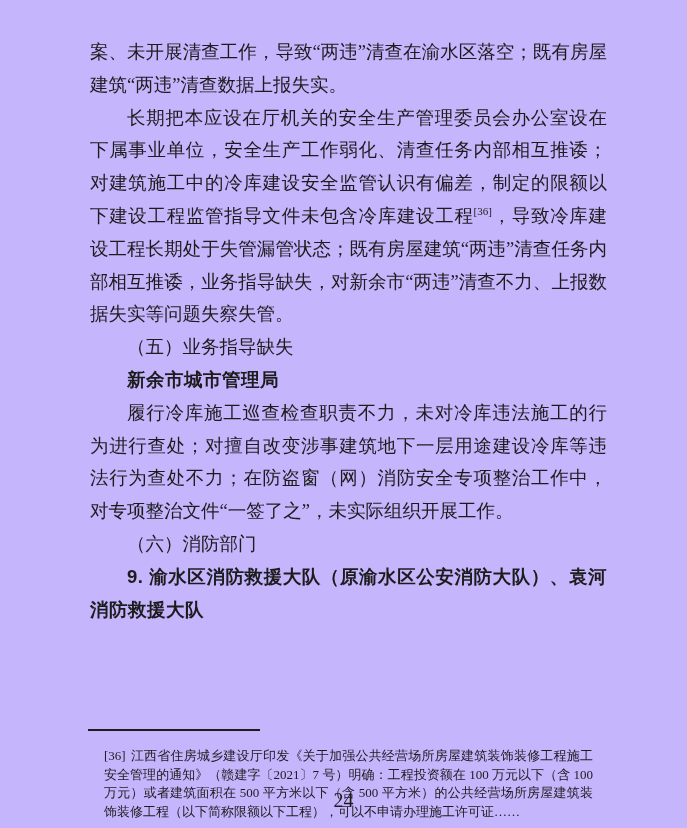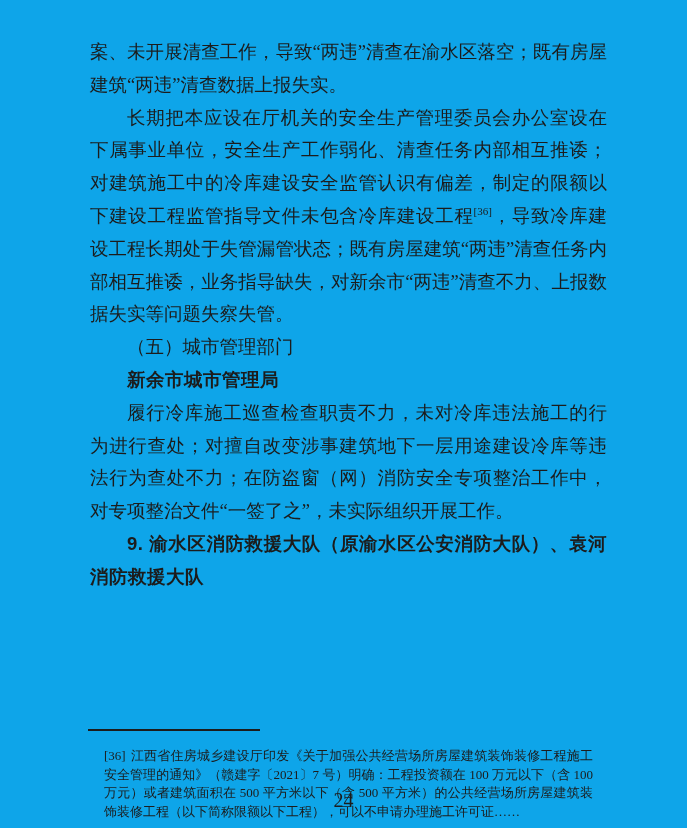--- a/index.html
+++ b/index.html
@@ -4,21 +4,21 @@
 <style>
   html, body {
     margin: 0;
     padding: 0;
     background: #ffffff;
   }
   .page {
     position: relative;
     width: 687px;
     height: 828px;
-    background: #0ea5e9;
+    background: #c4b5fd;
     color: #1c1c1c;
     overflow: hidden;
   }
   .body-text {
     position: absolute;
     left: 90px;
     top: 36px;
     width: 517px;
     font-family: "Liberation Serif", "DejaVu Serif", serif;
     font-size: 18.5px;
@@ -83,26 +83,27 @@
 <body>
 
 <div class="page">
 
   <div class="body-text">
     <p class="para no-indent">案、未开展清查工作，导致“两违”清查在渝水区落空；既有房屋建筑“两违”清查数据上报失实。</p>
 
 
     <p class="para"><span>长期把本应设在厅机关的安全生产管理委员会办公室设在下属事业单位，安全生产工作弱化、清查任务内部相互推诿；对建筑施工中的冷库建设安全监管认识有偏差，制定的限额以下建设工程监管指导文件未包含冷库建设工程</span><sup class="fnref">[36]</sup><span>，导致冷库建设工程长期处于失管漏管状态；既有房屋建筑“两违”清查任务内部相互推诿，业务指导缺失，对新余市“两违”清查不力、上报数据失实等问题失察失管。</span></p>
 
-    <p class="para section">（五）城市管理部门</p>
+    <p class="para section">（五）业务指导缺失</p>
 
     <p class="para heading">新余市城市管理局</p>
 
     <p class="para">履行冷库施工巡查检查职责不力，未对冷库违法施工的行为进行查处；对擅自改变涉事建筑地下一层用途建设冷库等违法行为查处不力；在防盗窗（网）消防安全专项整治工作中，对专项整治文件“一签了之”，未实际组织开展工作。</p>
 
+    <p class="para section">（六）消防部门</p>
 
     <p class="para heading">9. 渝水区消防救援大队（原渝水区公安消防大队）、袁河消防救援大队</p>
 
   </div>
 
   <div class="footnote-area">
     <div class="fn-sep"></div>
     <p class="footnote"><span class="fn-marker">[36]</span><span>江西省住房城乡建设厅印发《关于加强公共经营场所房屋建筑装饰装修工程施工安全管理的通知》（赣建字〔2021〕7 号）明确：工程投资额在 100 万元以下（含 100 万元）或者建筑面积在 500 平方米以下（含 500 平方米）的公共经营场所房屋建筑装饰装修工程（以下简称限额以下工程），可以不申请办理施工许可证……</span></p>
   </div>
 

